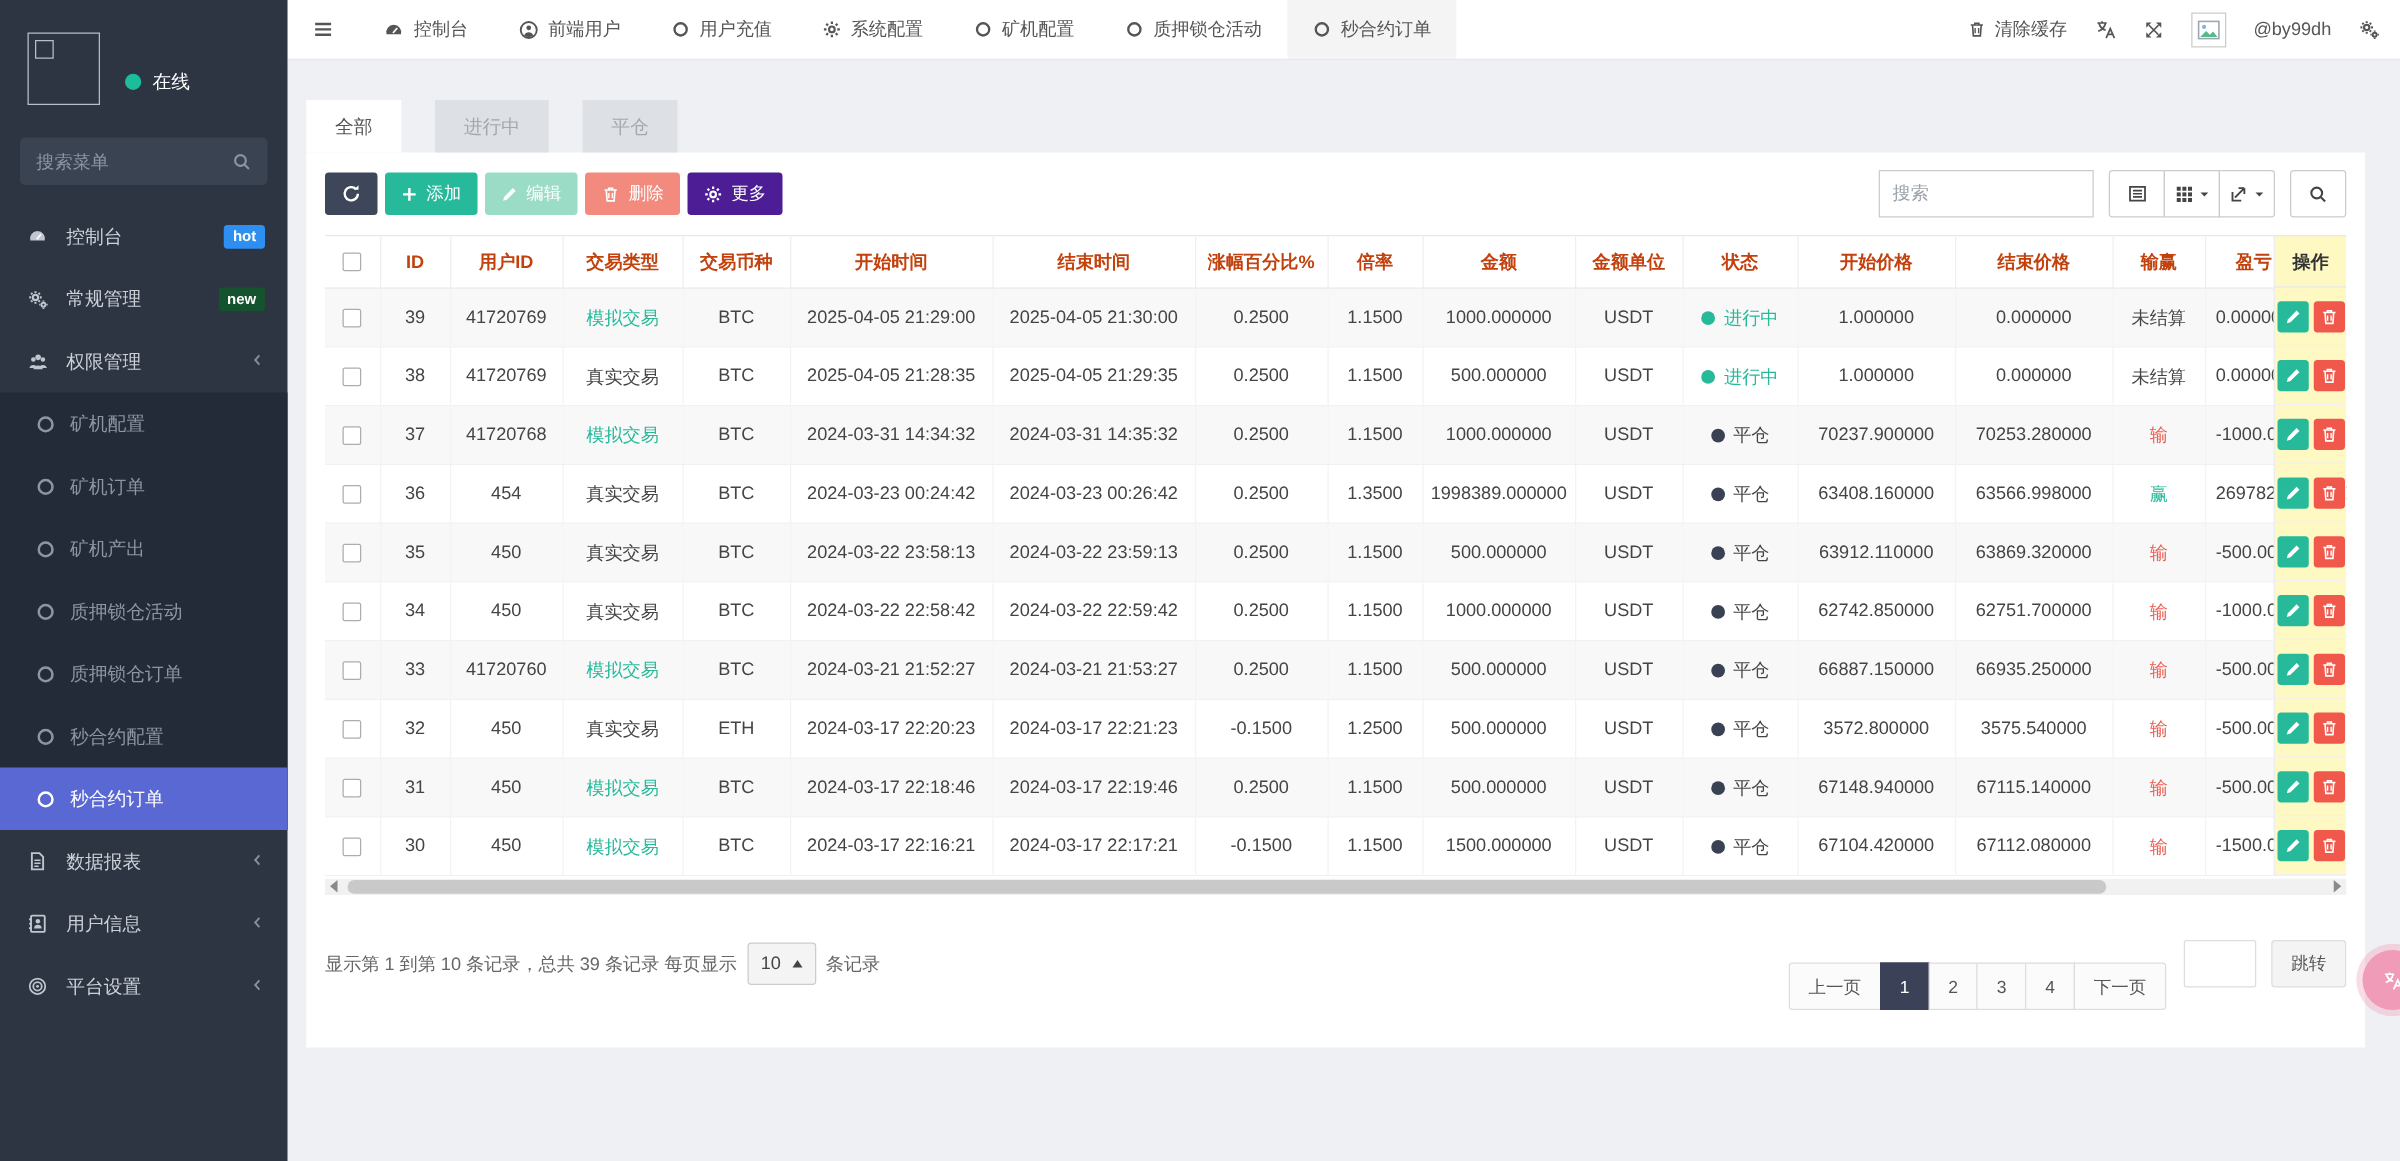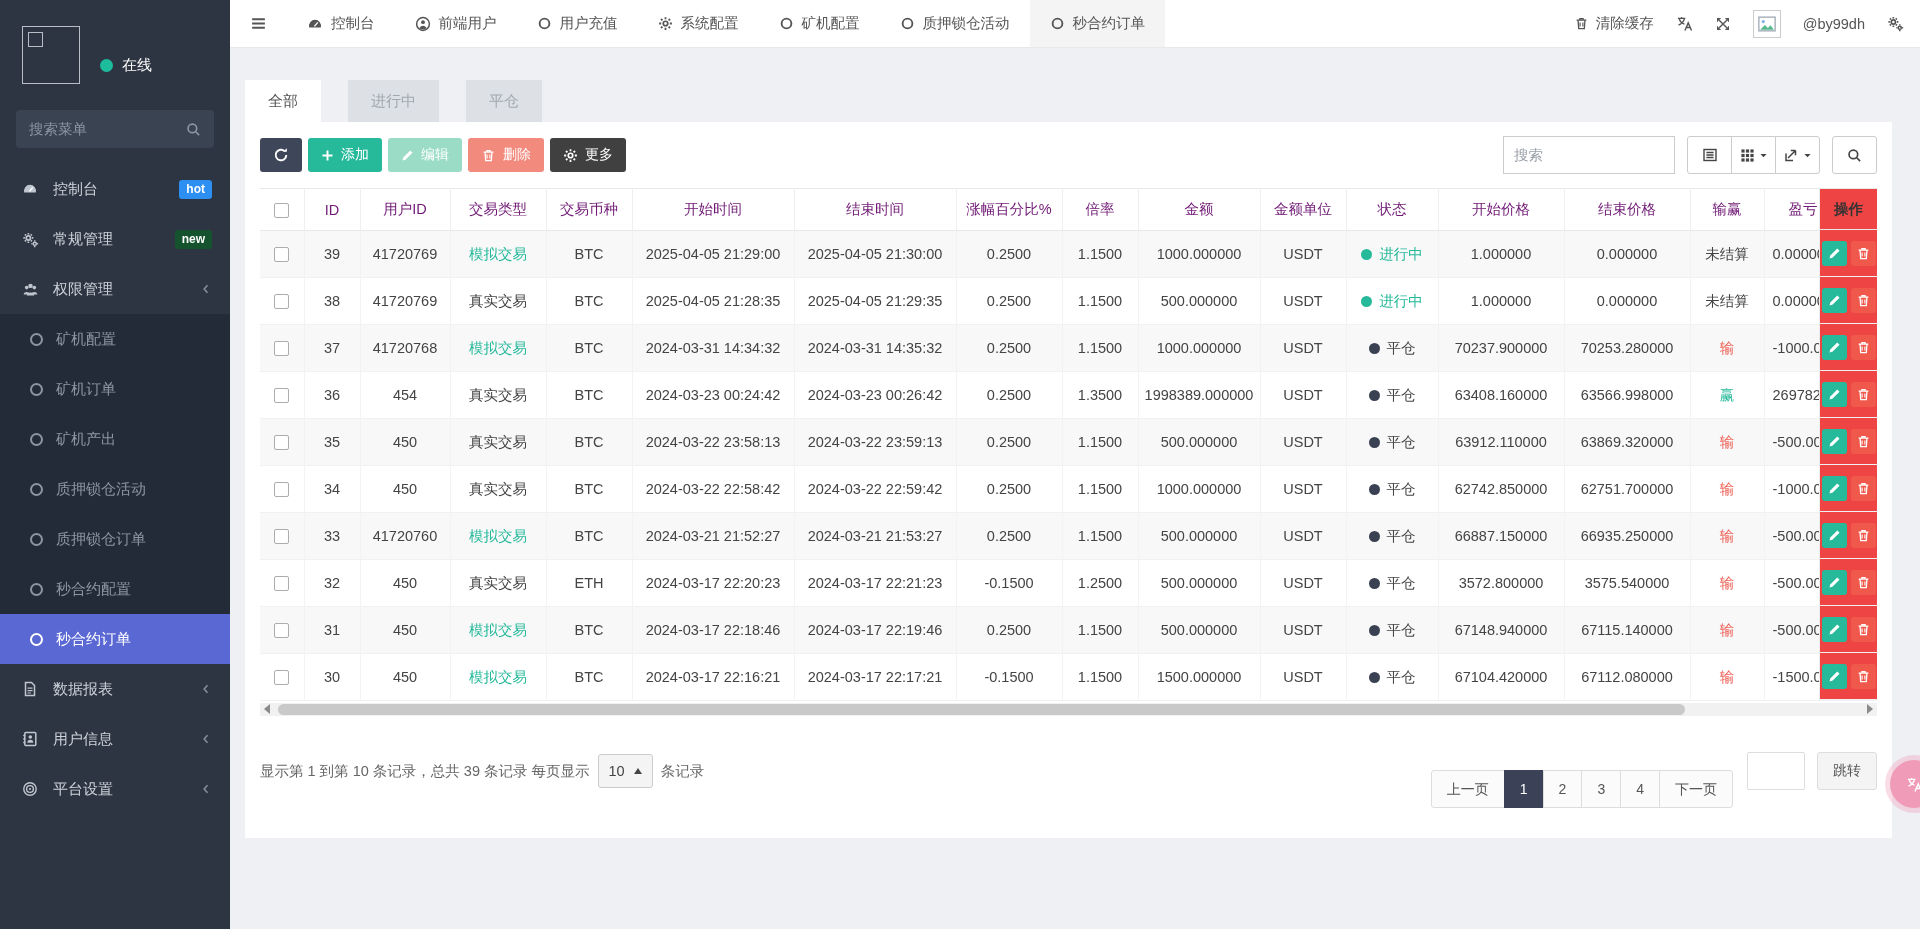--- a/index.html
+++ b/index.html
@@ -44,46 +44,46 @@
   .tab.active { background:#fff; color:#555; }
   #panel { background:#fff; padding-bottom:24px; }
 
   
   #toolbar { display:flex; align-items:center; padding:14px 15px; }
   .tbtn { height:34px; border:none; border-radius:3px; color:#fff; font-size:14px; display:inline-flex; align-items:center; gap:7px; padding:0 13px; margin-right:6px; cursor:pointer; font-family:inherit; }
   .tbtn.refresh { background:#3e4659; width:42px; justify-content:center; padding:0; }
   .tbtn.add { background:#26b99a; }
   .tbtn.edit { background:#9adcc5; }
   .tbtn.del { background:#f28a7d; }
-  .tbtn.more { background:#404040;text-align:right; }
+  .tbtn.more { background:#4c1d95;text-align:right; }
   .toolbar-right { margin-left:auto; display:flex; align-items:center; }
   .search-box { width:172px; height:38px; border:1px solid #ccc; font-size:14.5px; padding:0 10px; color:#444; outline:none; font-family:inherit; }
   .search-box::placeholder { color:#9aa0a8; }
   .vgroup { display:flex; margin-left:12px; }
   .vbtn { width:45px; height:38px; background:#fff; border:1px solid #ccc; display:flex; align-items:center; justify-content:center; gap:4px; color:#444; cursor:pointer; margin-left:-1px; }
   .vbtn:first-child { margin-left:0; border-radius:3px 0 0 3px; }
   .vbtn:last-child { border-radius:0 3px 3px 0; }
   .sbtn { width:45px; height:38px; background:#fff; border:1px solid #ccc; border-radius:3px; margin-left:12px; display:flex; align-items:center; justify-content:center; color:#444; cursor:pointer; }
 
   
   #table-wrap { position:relative; margin:0 15px; overflow:hidden; }
   table { border-collapse:collapse; table-layout:fixed; width:1635px; font-size:14.5px; }
-  thead th { height:42px; font-weight:normal; color:#701a75; border-top:1px solid #e8e8e8; border-bottom:1px solid #e8e8e8; border-right:1px solid #efefef; text-align:center; background:#fff; white-space:nowrap; overflow:hidden; }
+  thead th { height:42px; font-weight:bold; color:#c2410c; border-top:1px solid #e8e8e8; border-bottom:1px solid #e8e8e8; border-right:1px solid #efefef; text-align:center; background:#fff; white-space:nowrap; overflow:hidden; }
   tbody td { height:47px; text-align:center; color:#444; border-bottom:1px solid #f1f1f1; border-right:1px solid #f3f3f3; white-space:nowrap; overflow:hidden; }
   tbody tr:nth-child(odd) { background:#f8f8f9; }
   .cb { width:15px; height:15px; border:1px solid #adadad; border-radius:2px; background:#fff; display:inline-block; vertical-align:middle; cursor:pointer; }
   td.green, .txt-green { color:#26b99a; }
   .txt-red { color:#ed5e53; }
   .status-cell { display:inline-flex; align-items:center; gap:7px; }
   .status-dot { width:11px; height:11px; border-radius:50%; display:inline-block; }
   .dot-running { background:#26b99a; }
   .dot-closed { background:#3a4152; }
   td.pnl { text-align:left; padding-left:8px; border-right:none; }
   
-  #actions-col { position:absolute; top:0; right:0; width:58px; background:#ef4444; border-left:1px solid #ececec; }
+  #actions-col { position:absolute; top:0; right:0; width:58px; background:#fef9c3; border-left:1px solid #ececec; }
   #actions-col .a-head { height:42px; display:flex; align-items:center; justify-content:center; font-weight:bold; color:#333; font-size:14.5px; border-top:1px solid #e8e8e8; border-bottom:1px solid #e8e8e8; }
   #actions-col .a-row { height:47px; display:flex; align-items:center; justify-content:center; gap:4px; border-bottom:1px solid #f1f1f1; }
   .abtn { width:25px; height:25px; border:none; border-radius:3px; color:#fff; display:flex; align-items:center; justify-content:center; cursor:pointer; }
   .abtn.edit { background:#26b99a; }
   .abtn.del { background:#ef584b; }
 
   
   #hscroll { margin:2px 15px 0; height:13px; background:#f1f1f1; position:relative; }
   #hscroll .thumb { position:absolute; left:18px; top:1px; height:11px; width:87%; background:#c9c9c9; border-radius:6px; cursor:pointer; }
   .scroll-arrow { position:absolute; top:1px; width:0; height:0; border-top:5.5px solid transparent; border-bottom:5.5px solid transparent; }

